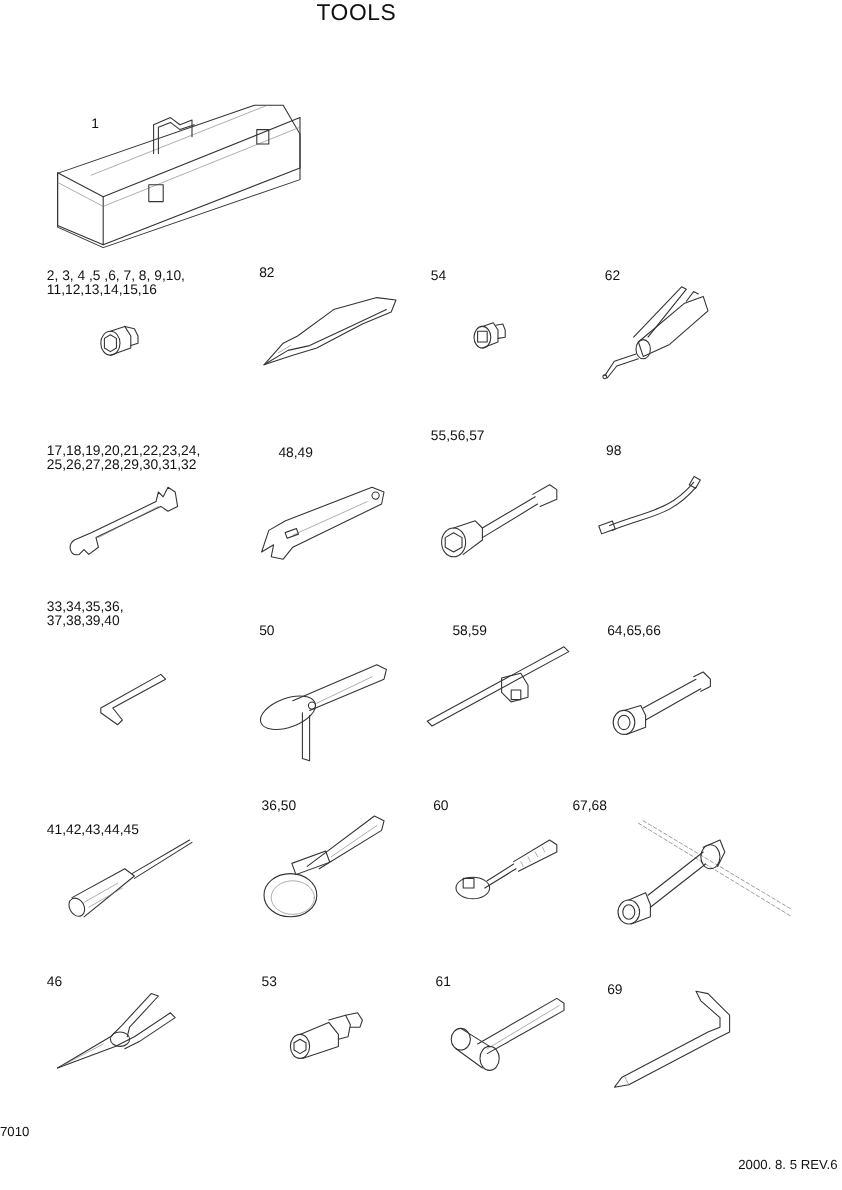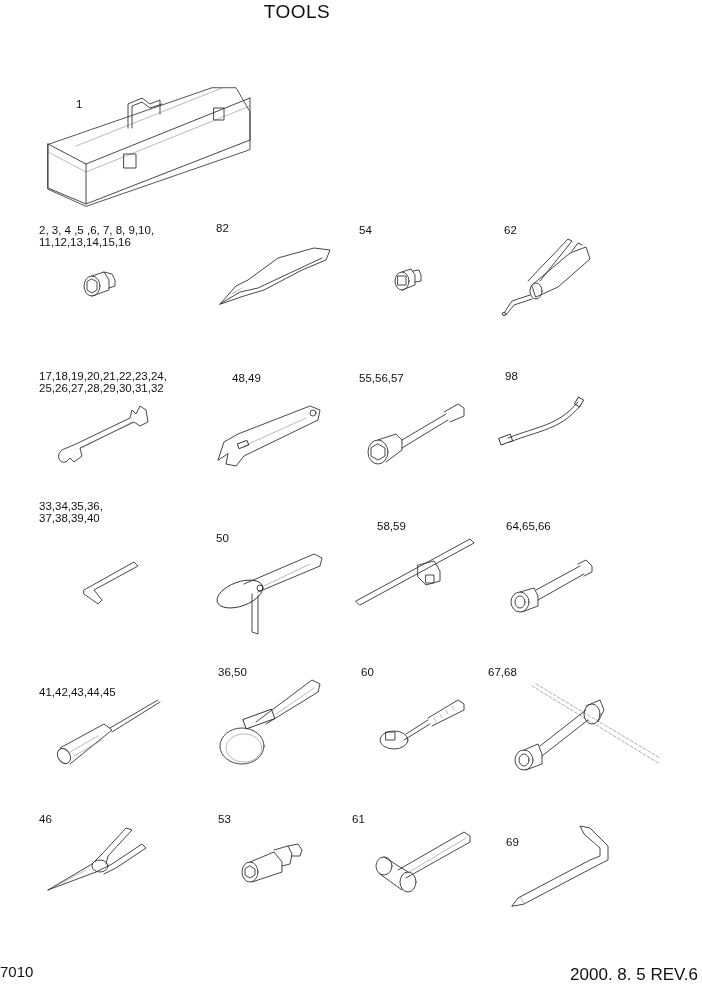--- a/index.html
+++ b/index.html
@@ -6,22 +6,22 @@
   body { width:702px; height:992px; position:relative; overflow:hidden;
          font-family:"Liberation Sans", sans-serif; color:#111; }
   .title { position:absolute; top:0; left:0; width:554px; text-align:center;
            font-size:19px; letter-spacing:0.5px; line-height:24px;margin-left:20px; }
   .lbl { position:absolute; font-size:11.5px; line-height:12px; white-space:pre; color:#111; }
   .art { position:absolute; }
   .art svg { display:block; overflow:visible; }
   .art svg * { fill:none; stroke:#333; stroke-width:0.9; stroke-linejoin:round; stroke-linecap:round; }
   .art svg .thin { stroke-width:0.5; stroke:#777; }
   .art svg .dash { stroke-dasharray:3 2; stroke:#777; stroke-width:0.6; }
-  .footer-l { position:absolute; left:0; top:963px; font-size:15px; }
-  .footer-r { position:absolute; right:4px; top:965px; font-size:17px; }
+  .footer-l { position:absolute; left:0; top:938px; font-size:11px; }
+  .footer-r { position:absolute; right:4px; top:965px; font-size:11px; }
 </style>
 </head>
 <body>
 
 <div class="title">TOOLS</div>
 
 <div class="lbl" style="left:76px;top:98px">1</div>
 <div class="art" style="left:46px;top:86px">
   <svg width="210" height="120" viewBox="0 0 210 120">
     <path d="M2 68 L166 2 L190 2 L204 30 L204 74 L40 140 L2 120 Z" transform="scale(1,0.86)"></path>
@@ -92,21 +92,21 @@
 <div class="lbl" style="left:232px;top:372px">48,49</div>
 <div class="art" style="left:214px;top:404px">
   <svg width="110" height="66" viewBox="0 0 110 66">
     <path d="M4 56 L10 38 L24 30 L96 2 L106 6 L104 16 L30 52 L22 62 L12 60 L14 50 Z"></path>
     <circle cx="99" cy="9" r="3"></circle>
     <path class="thin" d="M30 42 L92 14"></path>
     <rect x="24" y="38" width="10" height="5" transform="rotate(-20 29 40)"></rect>
   </svg>
 </div>
 
-<div class="lbl" style="left:359px;top:372px">55,56,57</div>
+<div class="lbl" style="left:359px;top:358px">55,56,57</div>
 <div class="art" style="left:366px;top:400px">
   <svg width="100" height="66" viewBox="0 0 100 66">
     <ellipse cx="12" cy="52" rx="10" ry="12"></ellipse>
     <polygon points="12,44 19,48 19,56 12,60 5,56 5,48"></polygon>
     <path d="M12 40 L30 34 L36 40 L36 50 L20 62"></path>
     <path d="M36 40 L80 14 M36 48 L82 20"></path>
     <path d="M78 12 L92 4 L98 8 L98 16 L84 22"></path>
   </svg>
 </div>
 
@@ -121,21 +121,21 @@
 </div>
 
 <div class="lbl" style="left:39px;top:500px">33,34,35,36,
 37,38,39,40</div>
 <div class="art" style="left:80px;top:560px">
   <svg width="62" height="46" viewBox="0 0 62 46">
     <path d="M4 30 L54 2 L58 6 L14 30 L22 40 L18 44 L4 34 Z"></path>
   </svg>
 </div>
 
-<div class="lbl" style="left:216px;top:532px">50</div>
+<div class="lbl" style="left:216px;top:520px">50</div>
 <div class="art" style="left:214px;top:552px">
   <svg width="112" height="84" viewBox="0 0 112 84">
     <ellipse cx="26" cy="42" rx="24" ry="12" transform="rotate(-20 26 42)"></ellipse>
     <path d="M30 32 L100 2 L108 6 L106 14 L44 40"></path>
     <path class="thin" d="M50 34 L96 12"></path>
     <circle cx="46" cy="36" r="3"></circle>
     <path d="M38 42 L38 80 L44 82 L44 44"></path>
   </svg>
 </div>
 
@@ -184,21 +184,21 @@
 <div class="art" style="left:378px;top:696px">
   <svg width="88" height="56" viewBox="0 0 88 56">
     <ellipse cx="16" cy="44" rx="14" ry="9"></ellipse>
     <rect x="8" y="36" width="9" height="8"></rect>
     <path d="M28 38 L50 24 M26 44 L52 28"></path>
     <path d="M50 22 L80 4 L86 8 L86 14 L54 30"></path>
     <path class="thin" d="M56 22 L58 26 M62 18 L64 22 M68 14 L70 18 M74 10 L76 14"></path>
   </svg>
 </div>
 
-<div class="lbl" style="left:488px;top:666px">67,68</div>
+<div class="lbl" style="left:477px;top:666px">67,68</div>
 <div class="art" style="left:510px;top:684px">
   <svg width="150" height="90" viewBox="0 0 150 90">
     <path class="dash" d="M22 2 L150 80 M26 0 L150 74"></path>
     <ellipse cx="14" cy="76" rx="9" ry="10"></ellipse>
     <ellipse cx="14" cy="76" rx="5" ry="6"></ellipse>
     <path d="M14 66 L28 60 L32 70 L32 80 L16 86"></path>
     <path d="M30 62 L76 26 M32 72 L78 36"></path>
     <ellipse cx="82" cy="30" rx="8" ry="10"></ellipse>
     <path d="M76 22 L90 16 L94 26 L88 38"></path>
   </svg>
@@ -218,32 +218,32 @@
 <div class="art" style="left:240px;top:840px">
   <svg width="64" height="50" viewBox="0 0 64 50">
     <ellipse cx="10" cy="32" rx="8" ry="10"></ellipse>
     <polygon points="10,26 15,29 15,35 10,38 5,35 5,29"></polygon>
     <path d="M10 22 L34 12 L42 22 L42 32 L12 42"></path>
     <path d="M34 10 L48 6 L52 14 L50 24 L42 26"></path>
     <path d="M48 6 L58 4 L62 10 L60 16 L52 16"></path>
   </svg>
 </div>
 
-<div class="lbl" style="left:352px;top:813px">61</div>
+<div class="lbl" style="left:363px;top:813px">61</div>
 <div class="art" style="left:372px;top:830px">
   <svg width="100" height="66" viewBox="0 0 100 66">
     <ellipse cx="12" cy="36" rx="8" ry="9"></ellipse>
     <ellipse cx="36" cy="52" rx="8" ry="10"></ellipse>
     <path d="M12 27 L36 42 M8 44 L30 60"></path>
     <path d="M26 40 L92 2 L98 6 L98 12 L34 48"></path>
     <path class="thin" d="M34 44 L94 8"></path>
   </svg>
 </div>
 
-<div class="lbl" style="left:506px;top:836px">69</div>
+<div class="lbl" style="left:506px;top:819px">69</div>
 <div class="art" style="left:510px;top:826px">
   <svg width="100" height="82" viewBox="0 0 100 82">
     <path d="M2 80 L8 72 L80 34 L90 30 L90 22 L74 8 L70 0 L80 2 L86 8 L98 20 L98 34 L86 40 L14 78 Z"></path>
     <path class="thin" d="M10 70 L14 78"></path>
   </svg>
 </div>
 
 <div class="footer-l">7010</div>
 <div class="footer-r">2000. 8. 5 REV.6</div>
 

